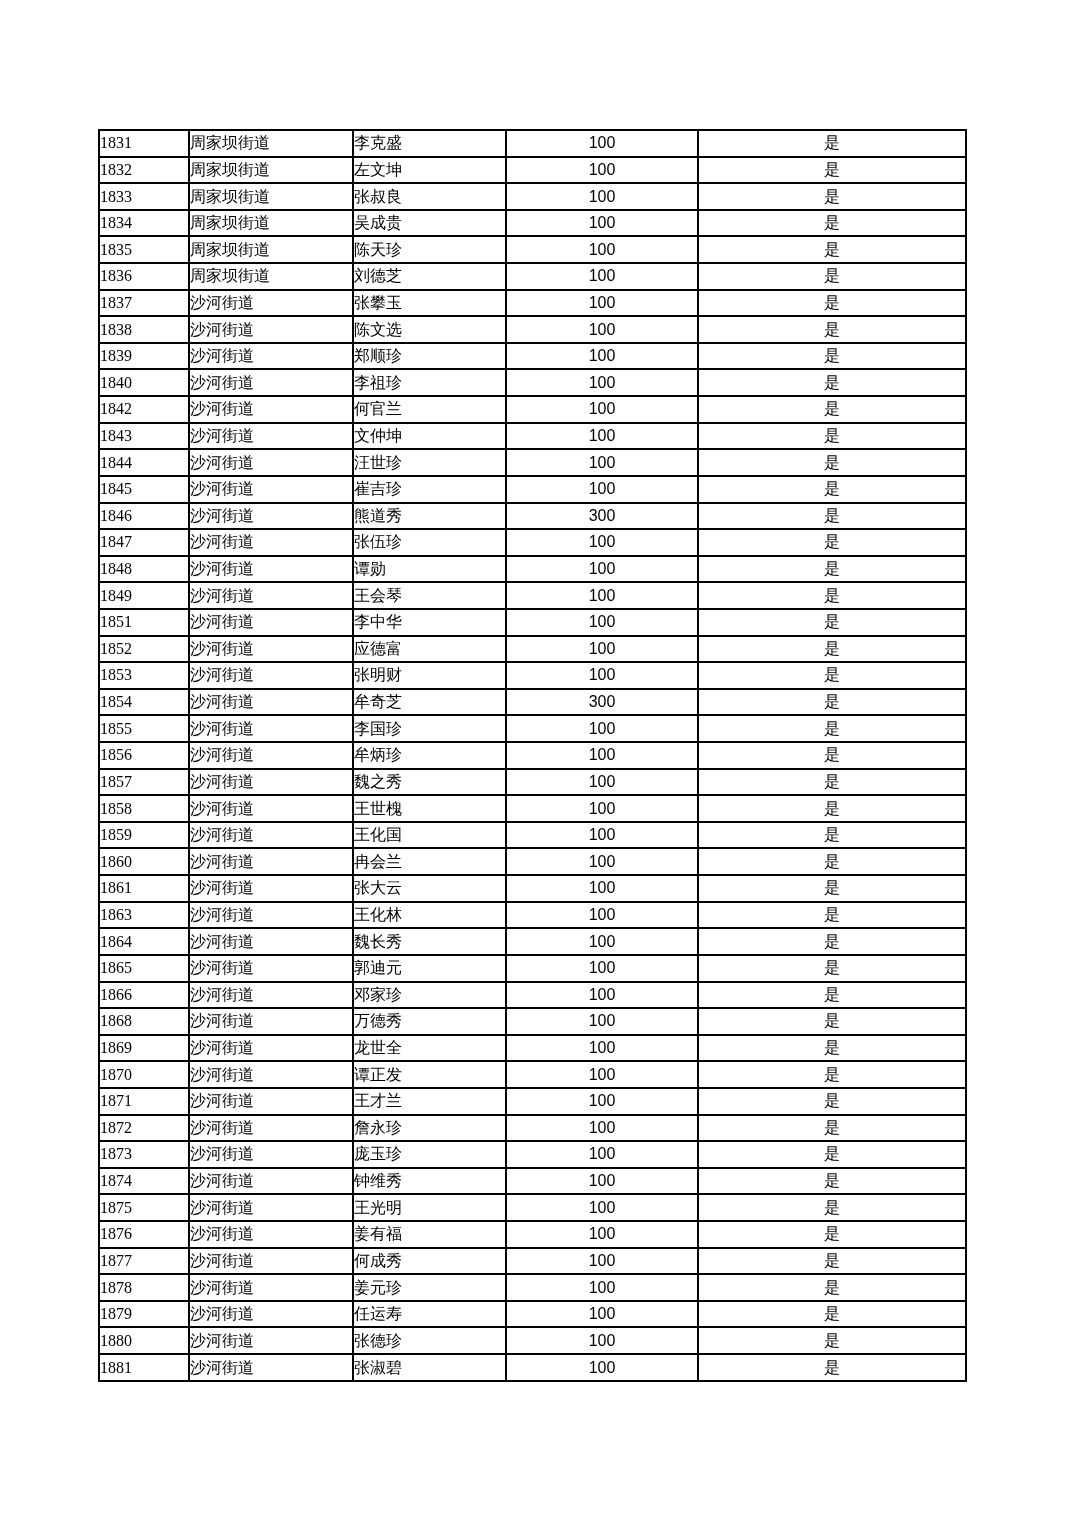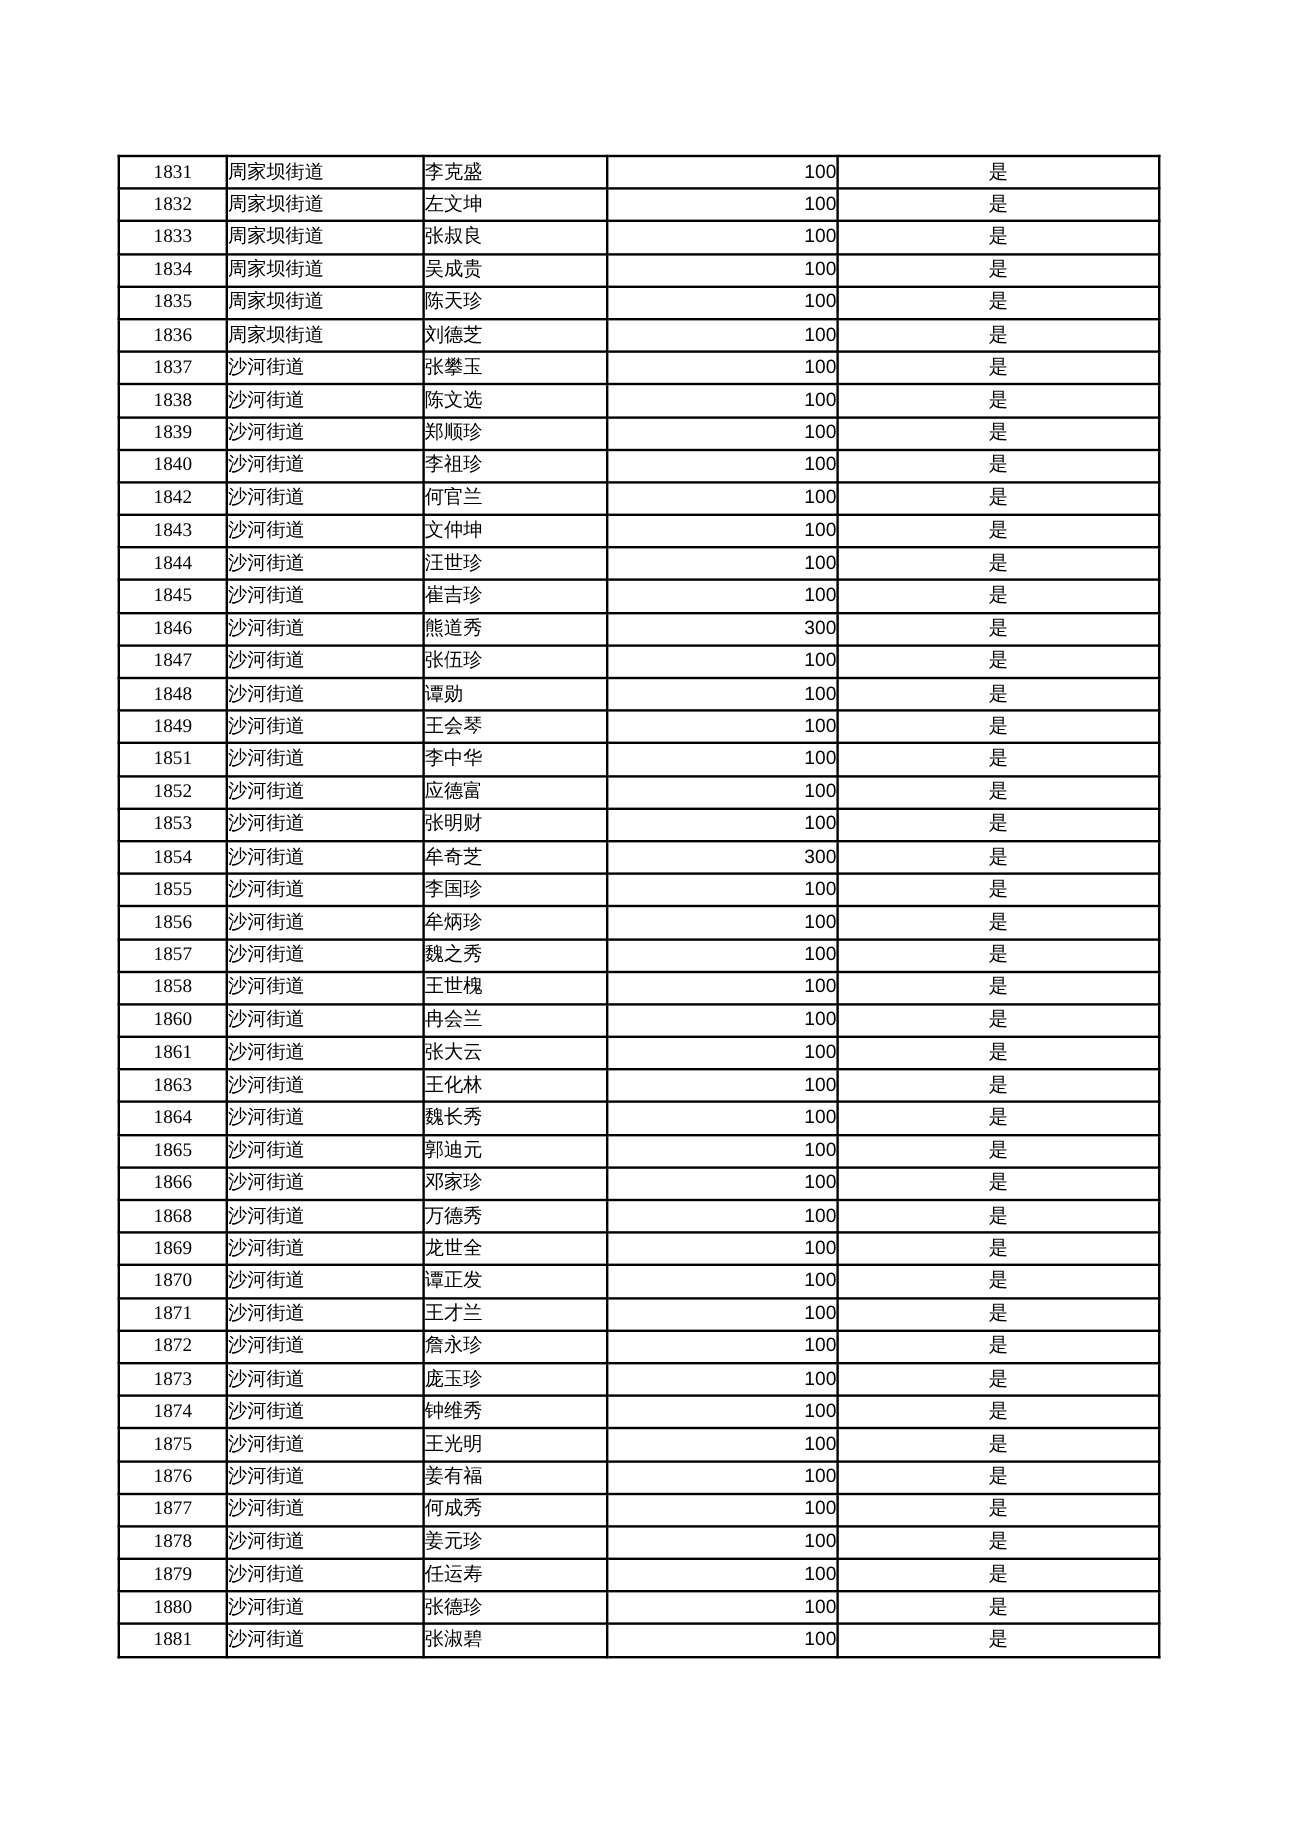--- a/index.html
+++ b/index.html
@@ -28,29 +28,28 @@
   table.roster td {
     border: 2px solid var(--border-color, #000000);
     padding: 0;
     overflow: hidden;
     white-space: nowrap;
     font-size: 16px;
     line-height: 1;
     vertical-align: middle;
   }
   td.c-id {
-    text-align: center;
     font-family: "Liberation Serif", "DejaVu Serif", serif;
   }
   td.c-street, td.c-name {
     text-align: left;
     padding-left: 4px;
   }
   td.c-amount {
-    text-align: right;
+    text-align: center;
     padding-left: 3px;
     font-family: "Liberation Sans", "DejaVu Sans", sans-serif;
     font-size: 15px;
   }
   td.c-flag {
     text-align: center;
   }
 </style>
 </head>
 <body>
@@ -268,20 +267,27 @@
   </tr>
 
   <tr>
     <td class="c-id">1858</td>
     <td class="c-street">沙河街道</td>
     <td class="c-name">王世槐</td>
     <td class="c-amount">100</td>
     <td class="c-flag">是</td>
   </tr>
 
+  <tr>
+    <td class="c-id">1859</td>
+    <td class="c-street">沙河街道</td>
+    <td class="c-name">王化国</td>
+    <td class="c-amount">100</td>
+    <td class="c-flag">是</td>
+  </tr>
 
   <tr>
     <td class="c-id">1860</td>
     <td class="c-street">沙河街道</td>
     <td class="c-name">冉会兰</td>
     <td class="c-amount">100</td>
     <td class="c-flag">是</td>
   </tr>
 
   <tr>

